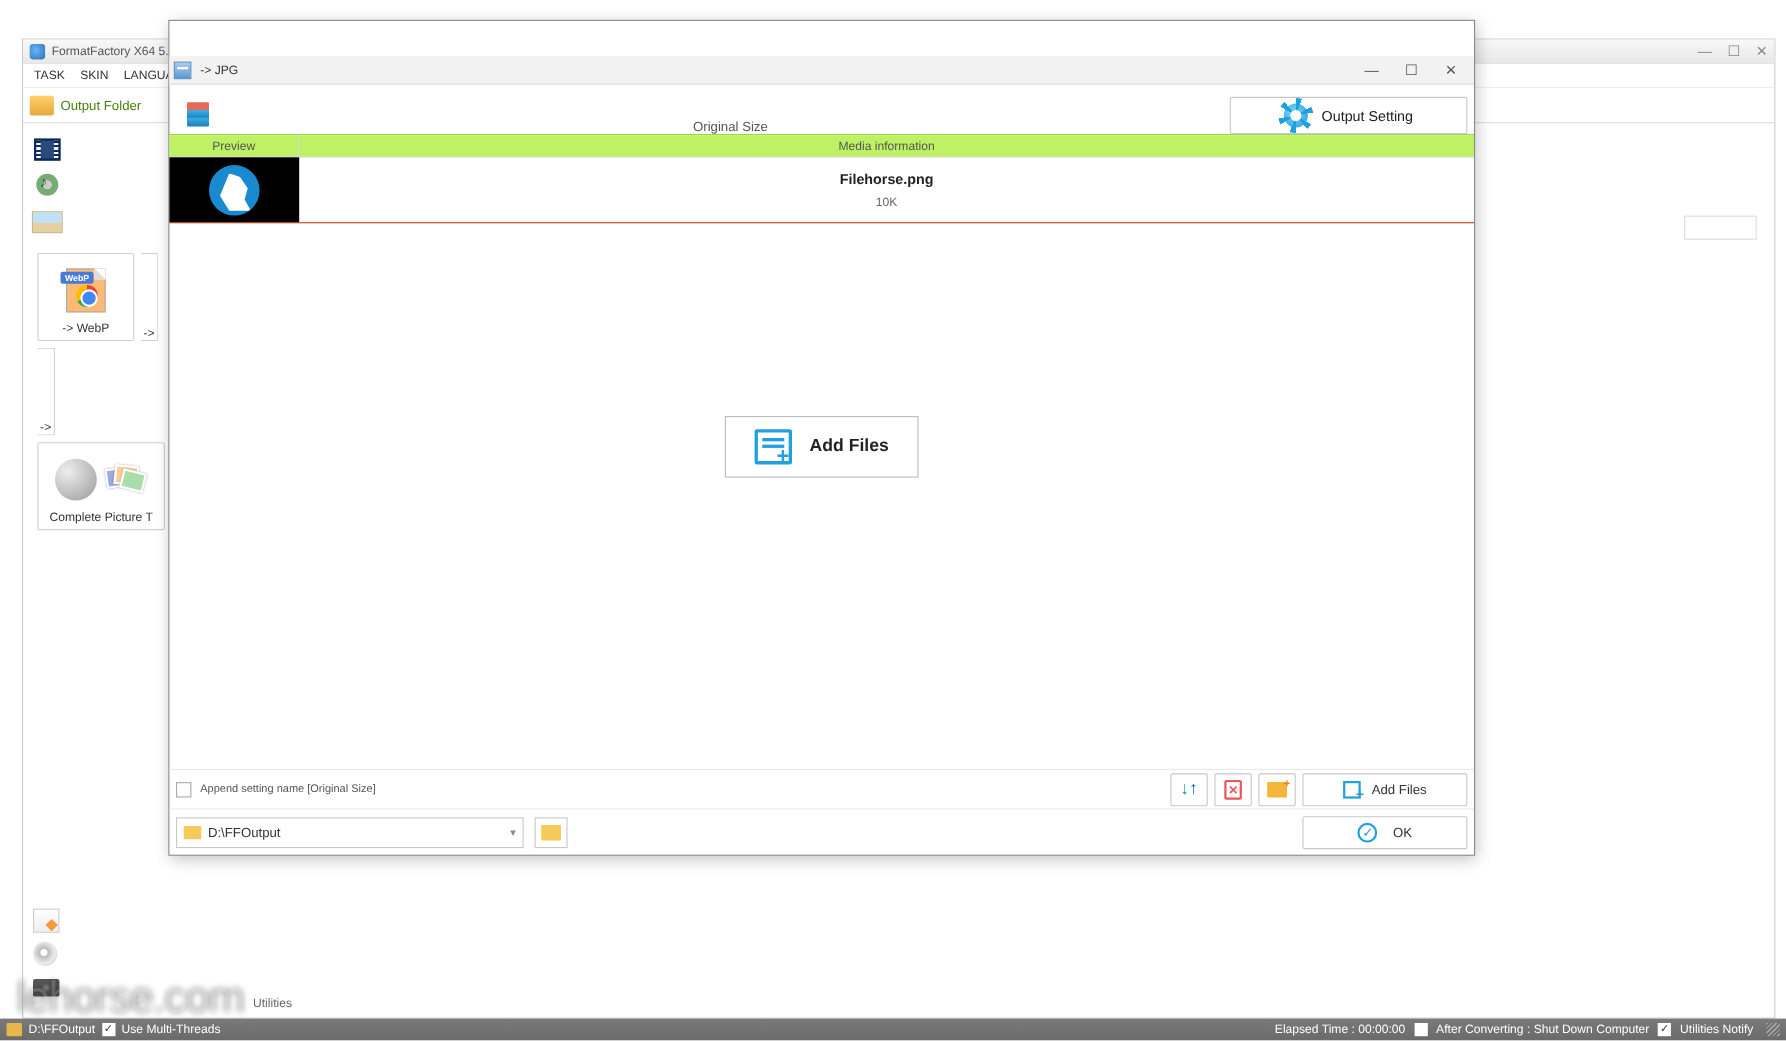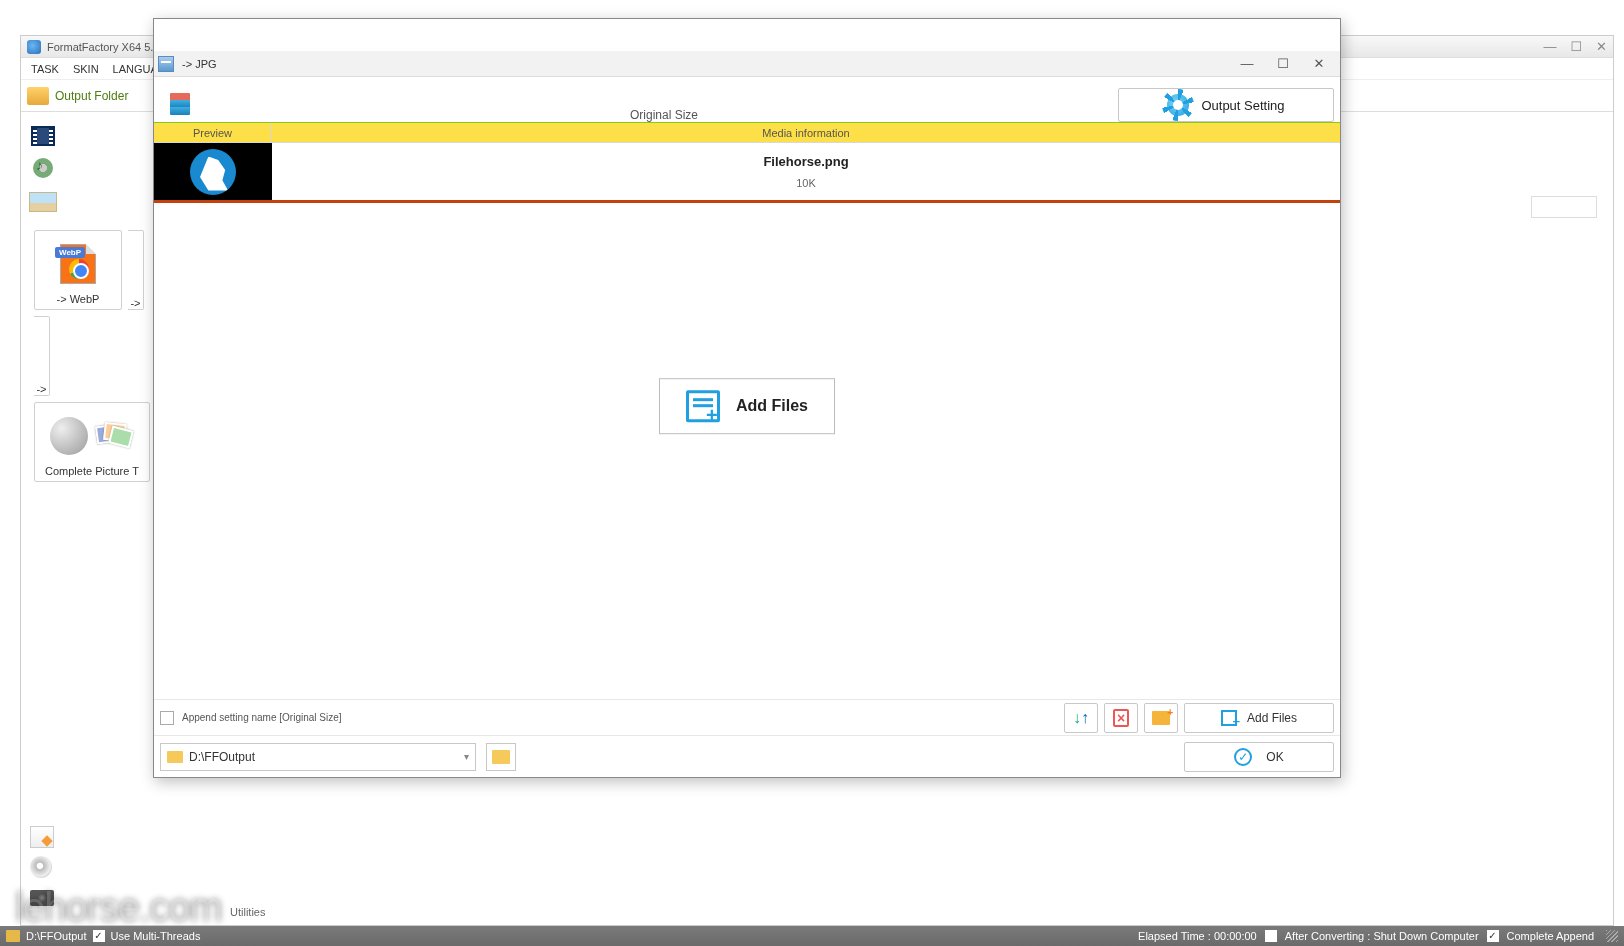--- a/index.html
+++ b/index.html
@@ -25,21 +25,21 @@
 .cat-audio { width:20px; height:20px; border-radius:50%; background:radial-gradient(circle at center,#ccc 28%,#7a7 30%); position:relative;}
 .cat-audio::after { content:"♪"; position:absolute; left:3px; top:-1px; color:#2a6a2a; font-size:14px; font-weight:bold;}
 .cat-pic { width:28px; height:20px; background:linear-gradient(#bde1f6 55%,#e6cfa0 55%); border:1px solid #c8b886;}
 
 .format-tiles { position: absolute; left: 34px; top: 230px; display:flex; flex-direction:column; gap:6px; }
 .tile-row { display:flex; gap:6px; }
 .tile { width: 88px; height: 80px; border: 1px solid #d0d0d0; border-radius: 2px; background: #fff; display:flex; flex-direction:column; align-items:center; justify-content:flex-end; padding:4px; font-size: 11px; color: #333; }
 .tile-partial { width: 16px; height: 80px; border: 1px solid #d0d0d0; border-left: none; border-radius: 0 2px 2px 0; background: #fff; display:flex; align-items:flex-end; justify-content:center; font-size:11px; color:#333;}
 .tile-big { width: 116px; }
 .tile .tile-icon { flex:1; display:flex; align-items:center; justify-content:center; }
-.doc-ic { width:36px; height:40px; background:#f97316; border:1px solid #aaa; position:relative;}
+.doc-ic { width:36px; height:40px; background:#fdba74; border:1px solid #aaa; position:relative;}
 .doc-ic .corner { position:absolute; right:-1px; top:-1px; width:0; height:0; border-left:10px solid #ddd; border-top:10px solid #fff;}
 .doc-ic .tag { position:absolute; top:2px; left:-6px; padding:1px 4px; color:#fff; font-size:8px; border-radius:2px; font-weight:bold;}
 .tag.webp { background:#4a7ad8; } .tag.bmp { background:#8a3ad8; }
 .doc-ic .chrome { position:absolute; left:8px; top:14px; width:20px; height:20px; border-radius:50%; background: conic-gradient(#ea4335 0 120deg,#34a853 120deg 240deg,#fbbc05 240deg 360deg);}
 .doc-ic .chrome::after{content:"";position:absolute;left:4px;top:4px;width:12px;height:12px;border-radius:50%;background:#4285f4;border:2px solid #fff;}
 .doc-ic .flower { position:absolute; left:8px; top:16px; width:20px; height:16px; background:linear-gradient(135deg,#f57a7a,#f5c77a);}
 .gear-ic { width:38px;height:38px;background:radial-gradient(circle at 30% 30%,#eee,#999);border-radius:50%;position:relative;}
 .gear-ic::before{content:"";position:absolute;inset:-5px;border-radius:50%;background:repeating-conic-gradient(#888 0 15deg, transparent 15deg 45deg);z-index:-1;}
 .pics-fan{width:44px;height:34px;position:relative;}
 .pics-fan div{position:absolute;width:22px;height:18px;border:2px solid #fff;box-shadow:0 0 2px rgba(0,0,0,.3);}
@@ -84,25 +84,25 @@
 .stack-ic .box{position:absolute;left:4px;width:20px;height:8px;background:linear-gradient(#3cb0e6,#1a80b6);border-radius:1px;}
 .stack-ic .box.b1{top:2px;background:#e66a5a;}
 .stack-ic .box.b2{top:9px;}
 .stack-ic .box.b3{top:16px;}
 .dlg-header .size-label{flex:1;text-align:center;font-size:12px;color:#555;}
 .output-btn{width:216px;height:34px;border:1px solid #c8c8c8;border-radius:2px;background:#fff;display:flex;align-items:center;justify-content:center;gap:12px;font-size:13px;color:#222;}
 .gear-blue{width:22px;height:22px;border-radius:50%;background:radial-gradient(circle at 40% 40%,#7ad4f5,#20a0e0);position:relative;}
 .gear-blue::before{content:"";position:absolute;inset:-5px;border-radius:50%;background:repeating-conic-gradient(#20a0e0 0 20deg, transparent 20deg 60deg);}
 .gear-blue::after{content:"";position:absolute;inset:6px;border-radius:50%;background:#fff;}
 
-.dlg-cols { height:20px; display:flex; border-bottom:1px solid #d8d8d8; background:#fde047; font-size:11px; color:#555;}
+.dlg-cols { height:20px; display:flex; border-bottom:1px solid #d8d8d8; background:#bef264; font-size:11px; color:#555;}
 .col-preview{width:118px;text-align:center;line-height:20px;border-right:1px solid #d8d8d8;}
 .col-media{flex:1;text-align:center;line-height:20px;}
 
-.dlg-row { height:60px; display:flex; border-bottom:3px solid #c2410c;}
+.dlg-row { height:60px; display:flex; border-bottom:1px solid #c2410c;}
 .row-thumb{width:118px;background:#000;display:flex;align-items:center;justify-content:center;}
 .horse-logo{width:46px;height:46px;border-radius:50%;background:#1a8ad0;position:relative;overflow:hidden;}
 .horse-logo::after{content:"";position:absolute;left:10px;top:8px;width:28px;height:34px;background:#fff;clip-path:polygon(30% 0,65% 10%,90% 40%,80% 70%,100% 100%,30% 100%,0 60%);}
 .row-info{flex:1;display:flex;flex-direction:column;align-items:center;justify-content:center;}
 .row-info .fname{font-size:13px;font-weight:bold;color:#222;}
 .row-info .fsize{font-size:11px;color:#666;margin-top:8px;}
 
 .dlg-body{flex:1;position:relative;}
 .addfiles-big{position:absolute;left:50%;top:50%;transform:translate(-50%,-130%);width:176px;height:56px;border:1px solid #bcbcbc;background:#fff;display:flex;align-items:center;justify-content:center;gap:16px;}
 .addfiles-big .af-icon{width:34px;height:32px;border:3px solid #20a0e0;border-radius:2px;position:relative;}
@@ -222,21 +222,21 @@
     <div class="sb-folder"></div>
     <span>D:\FFOutput</span>
     <div class="sb-check">✓</div>
     <span>Use Multi-Threads</span>
   </div>
   <div class="sb-right">
     <span>Elapsed Time : 00:00:00</span>
     <div class="sb-unchecked"></div>
     <span>After Converting : Shut Down Computer</span>
     <div class="sb-check">✓</div>
-    <span>Complete Append</span>
+    <span>Utilities Notify</span>
     <div class="sb-grip"></div>
   </div>
 </div>
 
 <div class="dialog">
   <div class="dlg-title">
     <div class="dlg-icon"></div>
     <span>-&gt; JPG</span>
     <div class="dlg-ctrls">
       <div class="dlg-ctrl">—</div>

